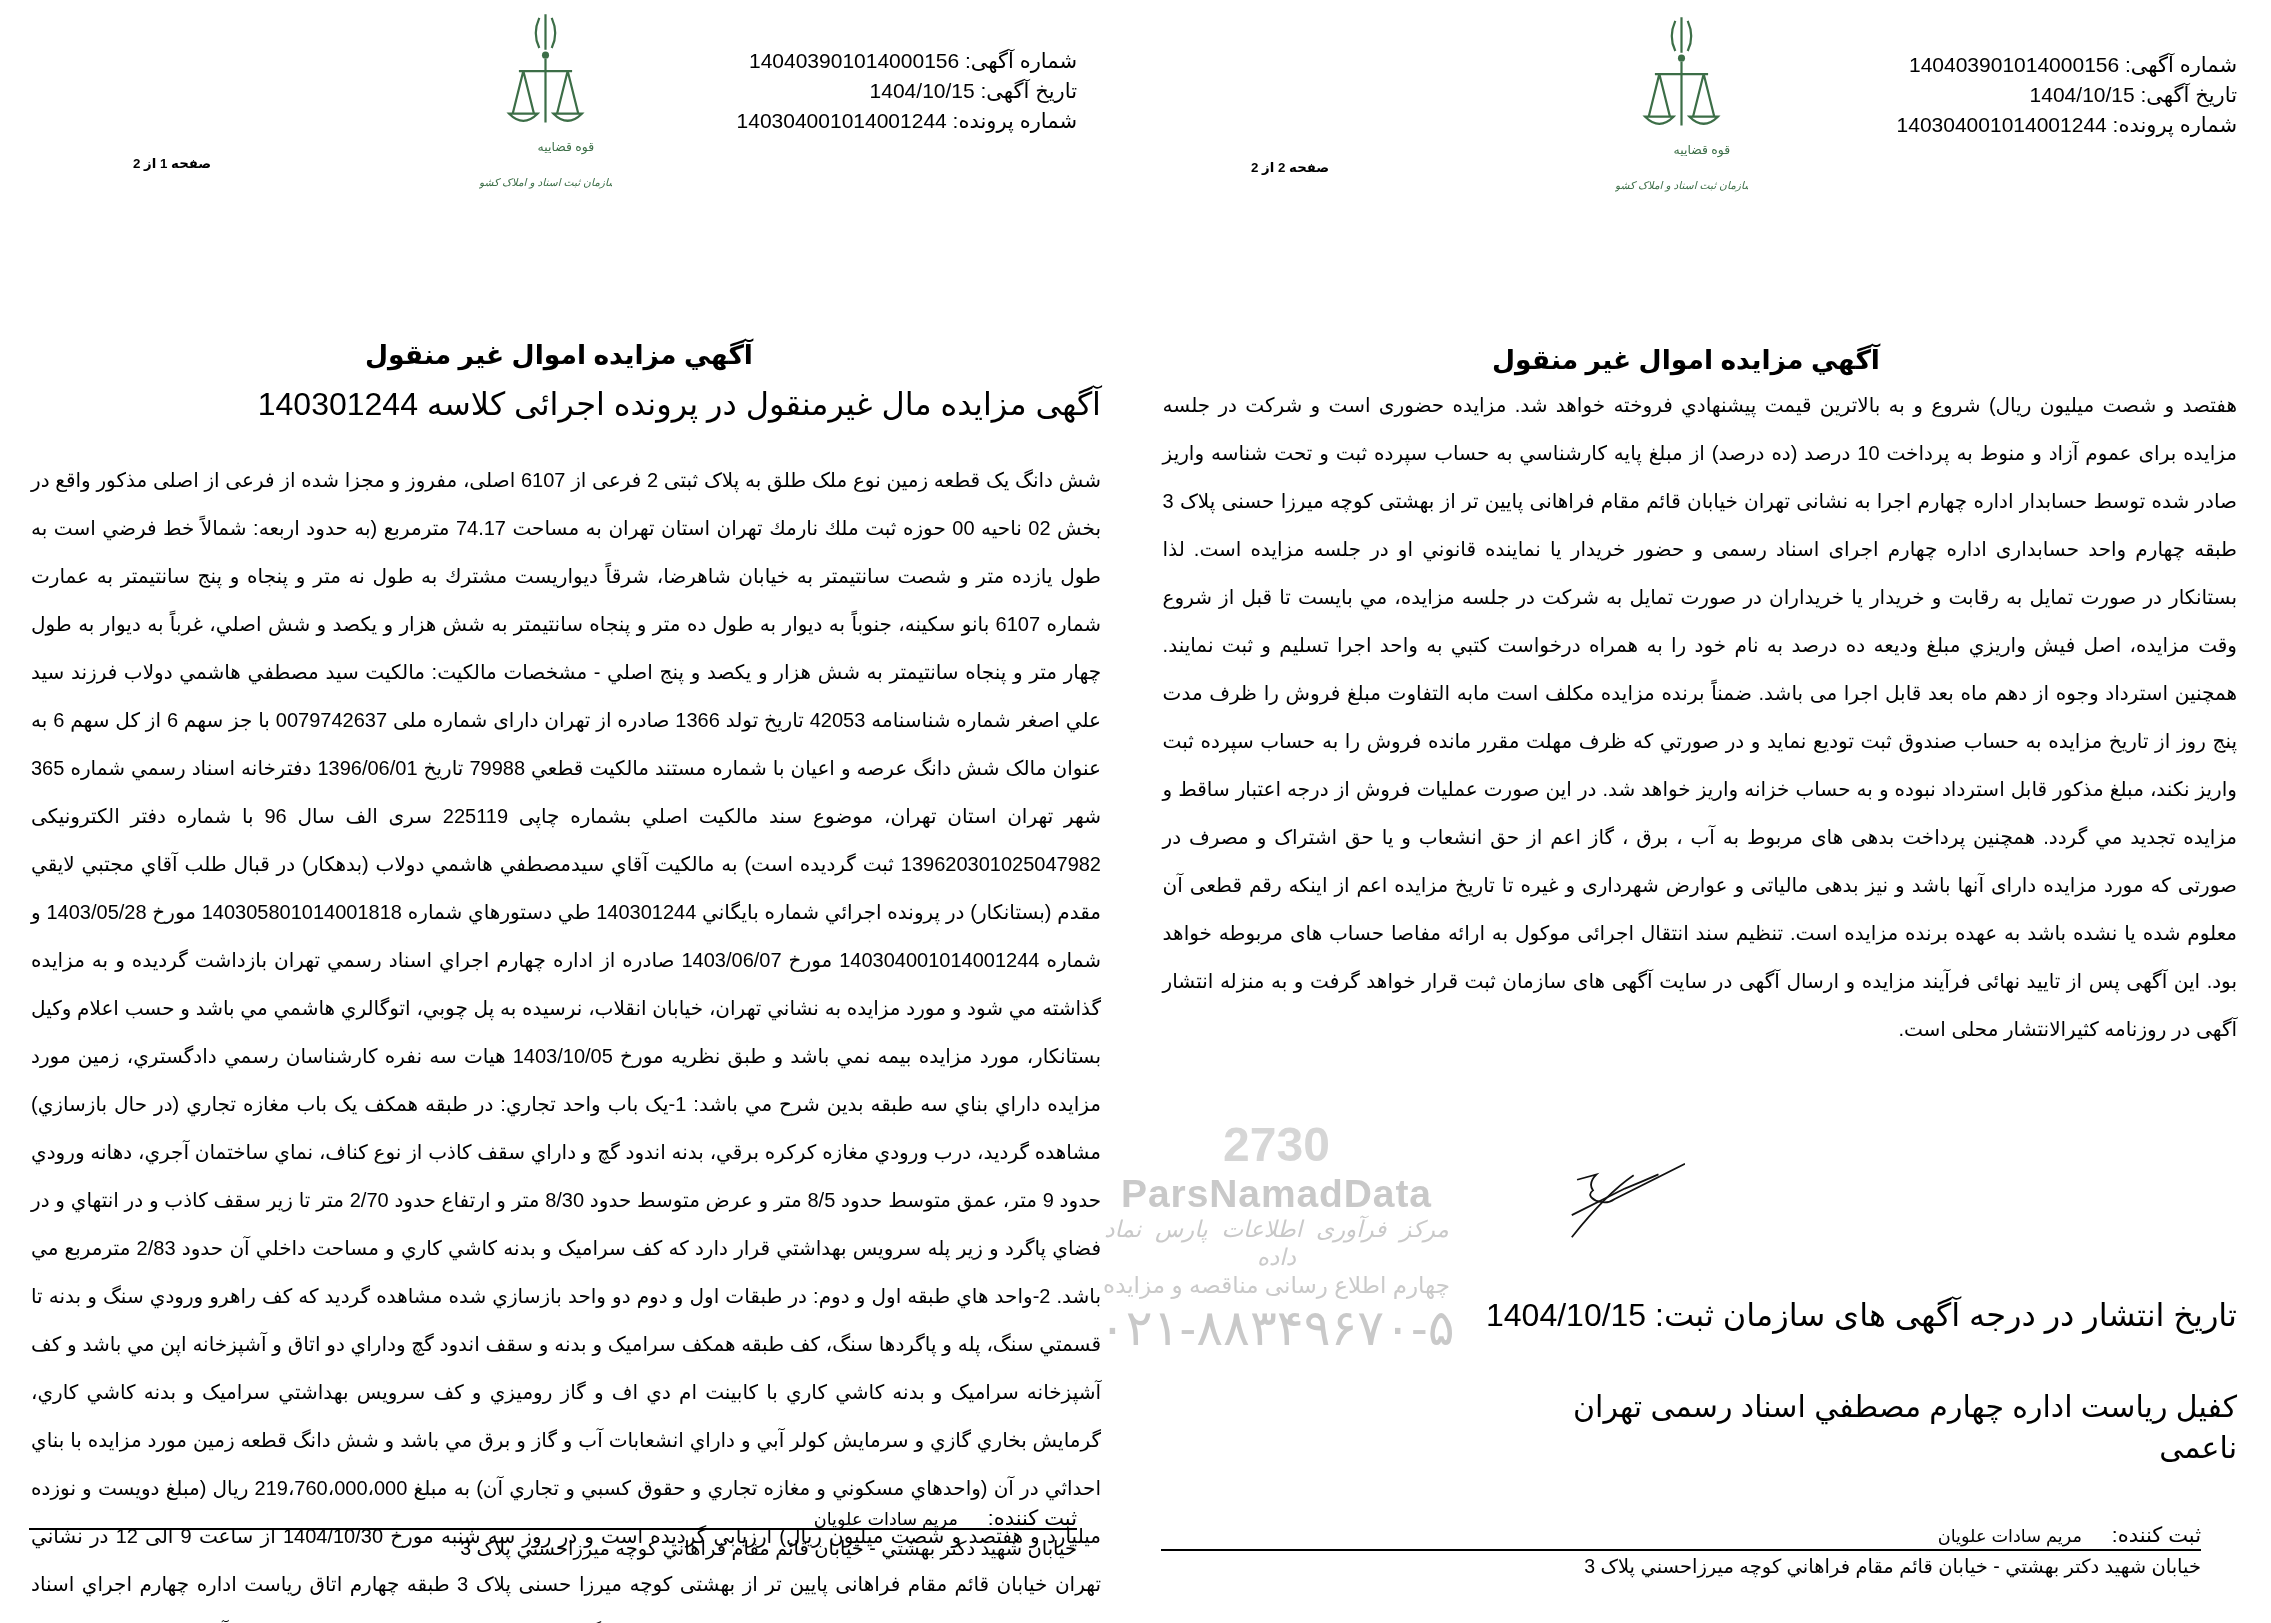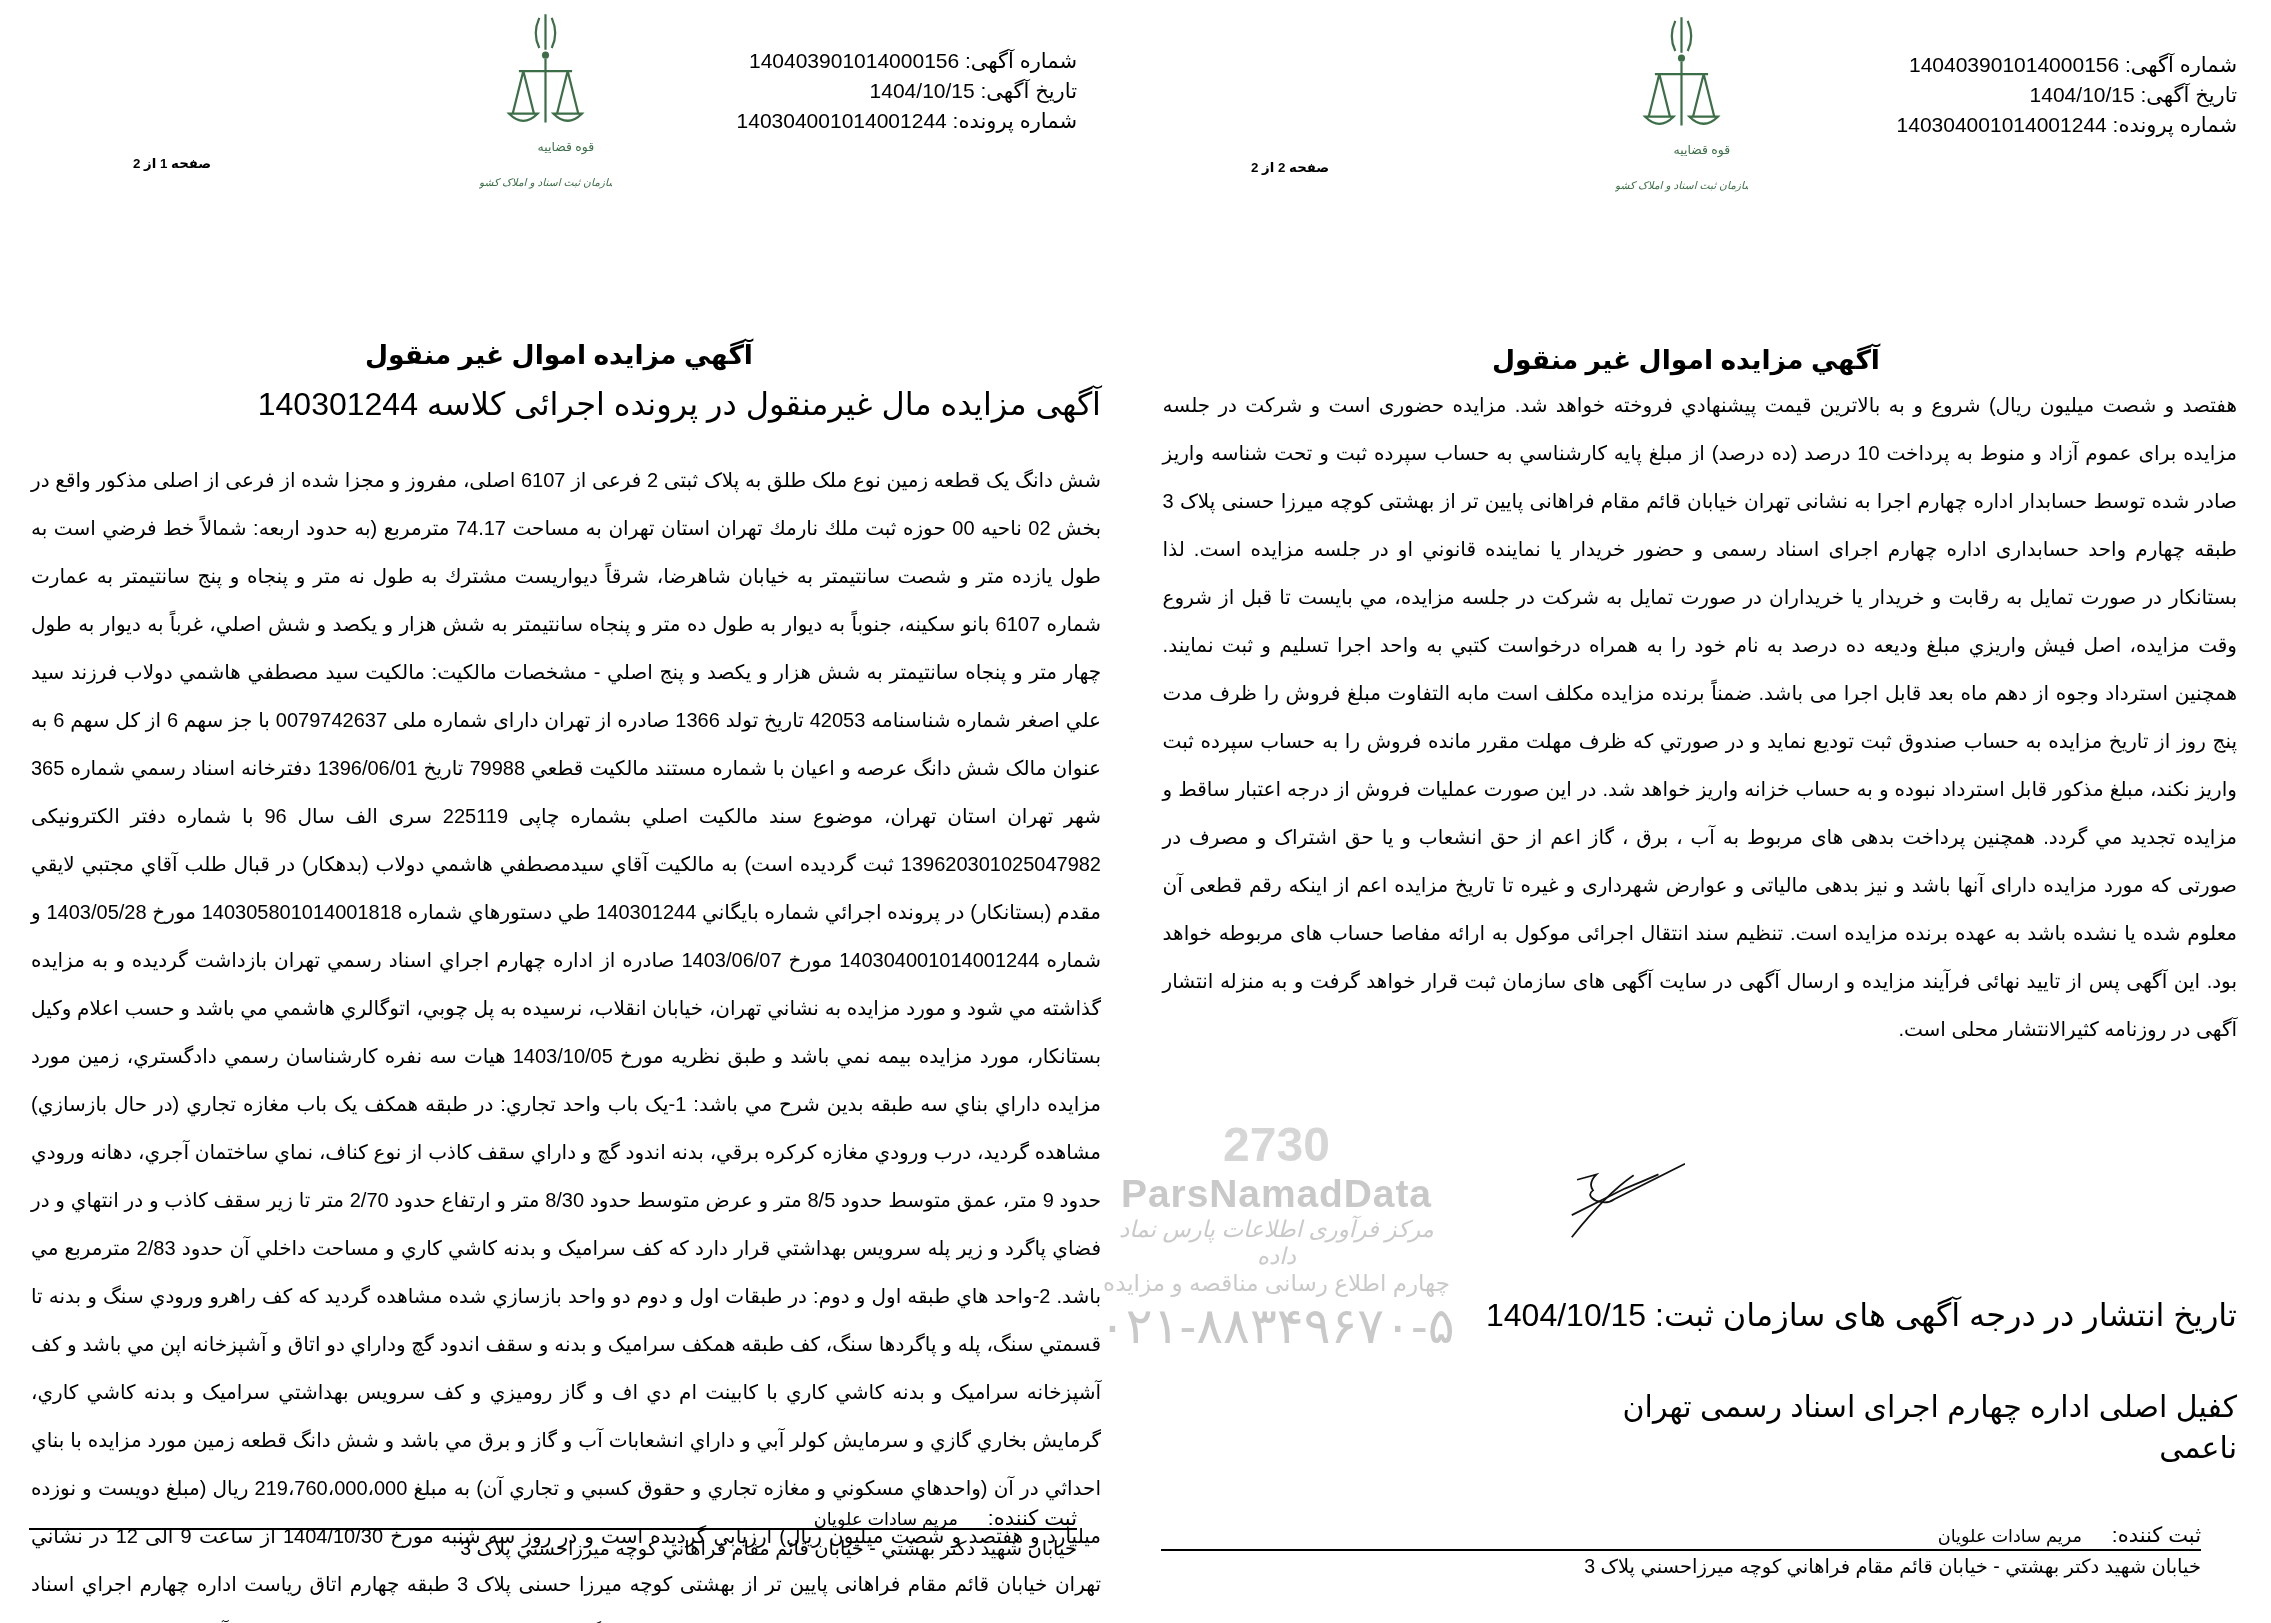--- a/index.html
+++ b/index.html
@@ -35,21 +35,21 @@
     #page2 .registrar { right:71px; top:1523px; }
     .registrar .lbl { font-size:21px; margin-left:25px; }
     .hr { position:absolute; height:1.8px; background:#000; }
     #page1 .hr { left:29px; right:59px; top:1528px; }
     #page2 .hr { left:25px; right:71px; top:1549px; }
     .address { position:absolute; direction:rtl; font-size:19.5px; }
     #page1 .address { right:59px; top:1537px; }
     #page2 .address { right:71px; top:1555px; }
     .watermark { position:absolute; left:1099px; top:1117px; width:355px; height:301px; color:#c9c9c9; direction:rtl; text-align:center; pointer-events:none; }
     .watermark .wm1 { font-size:39px; font-weight:bold; letter-spacing:0.9px; direction:ltr; }
-    .watermark .wm2 { font-size:23px; font-style:italic; }
+    .watermark .wm2 { font-size:23px; font-style:italic;font-family:Liberation Mono, monospace; }
     .watermark .wm3 { font-size:23px; }
     .watermark .wm4 { font-size:50px; font-weight:normal; direction:ltr; }
     .watermark .wm0 { font-size:48px; font-weight:bold; direction:ltr; color:#d6d6d6; }
   </style>
 </head>
 <body>
 
 <div class="page" id="page1">
   <div class="meta">
     <div class="row">
@@ -124,21 +124,21 @@
 
   <div class="title">آگهي مزايده اموال غير منقول</div>
   <div class="body">هفتصد و شصت ميليون ريال) شروع و به بالاترين قيمت پيشنهادي فروخته خواهد شد. مزايده حضوری است و شرکت در جلسه مزایده برای عموم آزاد و منوط به پرداخت 10 درصد (ده درصد) از مبلغ پایه کارشناسي به حساب سپرده ثبت و تحت شناسه واریز صادر شده توسط حسابدار اداره چهارم اجرا به نشانی تهران خیابان قائم مقام فراهانی پایین تر از بهشتی کوچه میرزا حسنی پلاک 3 طبقه چهارم واحد حسابداری اداره چهارم اجرای اسناد رسمی و حضور خريدار يا نماينده قانوني او در جلسه مزايده است. لذا بستانکار در صورت تمایل به رقابت و خریدار یا خریداران در صورت تمایل به شرکت در جلسه مزایده، مي بايست تا قبل از شروع وقت مزایده، اصل فيش واريزي مبلغ وديعه ده درصد به نام خود را به همراه درخواست كتبي به واحد اجرا تسليم و ثبت نمايند. همچنین استرداد وجوه از دهم ماه بعد قابل اجرا می باشد. ضمناً برنده مزايده مكلف است مابه التفاوت مبلغ فروش را ظرف مدت پنج روز از تاريخ مزايده به حساب صندوق ثبت توديع نمايد و در صورتي كه ظرف مهلت مقرر مانده فروش را به حساب سپرده ثبت واريز نكند، مبلغ مذكور قابل استرداد نبوده و به حساب خزانه واريز خواهد شد. در اين صورت عمليات فروش از درجه اعتبار ساقط و مزايده تجديد مي گردد. همچنین پرداخت بدهی های مربوط به آب ، برق ، گاز اعم از حق انشعاب و یا حق اشتراک و مصرف در صورتی که مورد مزایده دارای آنها باشد و نیز بدهی مالیاتی و عوارض شهرداری و غیره تا تاریخ مزایده اعم از اینکه رقم قطعی آن معلوم شده یا نشده باشد به عهده برنده مزایده است. تنظیم سند انتقال اجرائی موکول به ارائه مفاصا حساب های مربوطه خواهد بود. این آگهی پس از تایید نهائی فرآیند مزایده و ارسال آگهی در سایت آگهی های سازمان ثبت قرار خواهد گرفت و به منزله انتشار آگهی در روزنامه کثیرالانتشار محلی است.</div>
 
   <div class="pubdate">
     <span>تاریخ انتشار در درجه آگهی های سازمان ثبت:</span>
     <span>1404/10/15</span>
   </div>
 
   <div class="signer">
-    <div>کفیل اصلی اداره چهارم اجرای اسناد رسمی تهران</div>
+    <div>کفیل ریاست اداره چهارم مصطفي اسناد رسمی تهران</div>
     <div>ناعمی</div>
   </div>
 
   <svg class="signature" viewBox="0 0 130 110">
     <g fill="none" stroke="#111" stroke-width="2">
       <path d="M8 40 l22 -6 q-10 10 -4 18 q-8 6 4 12 q12 4 20 -2 l80 -40"></path>
       <path d="M2 80 l60 -30 q20 -8 38 -16"></path>
       <path d="M2 105 q40 -50 70 -70"></path>
     </g>
   </svg>

